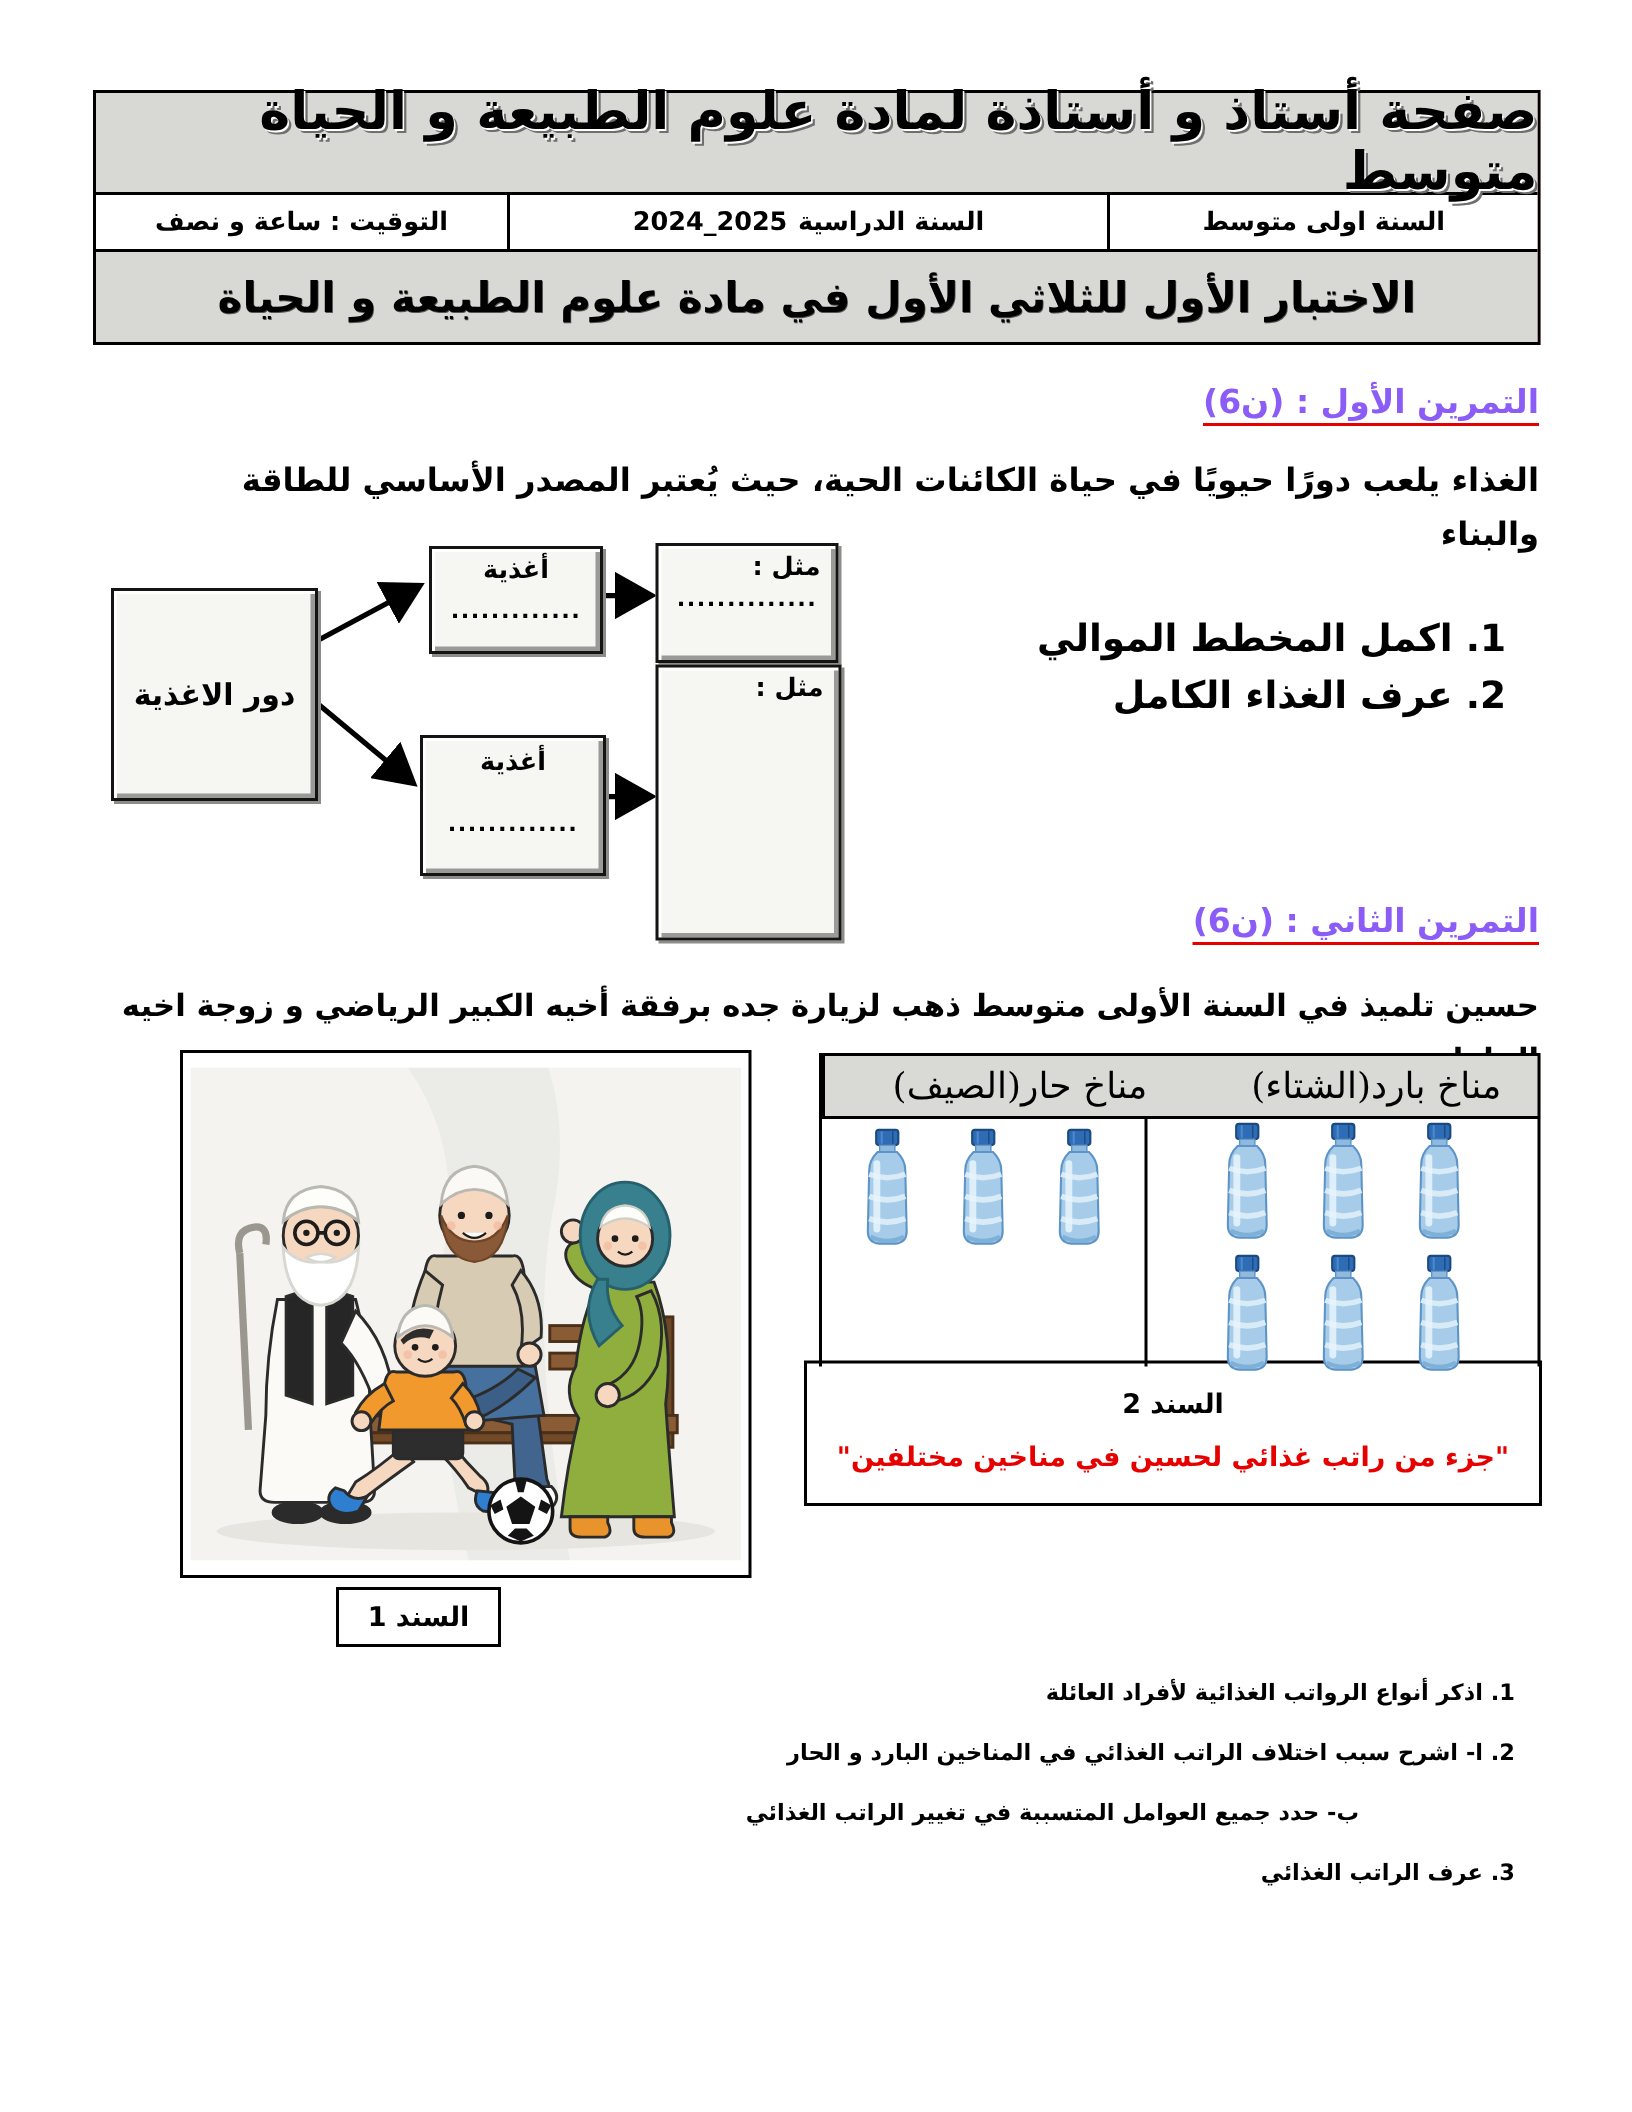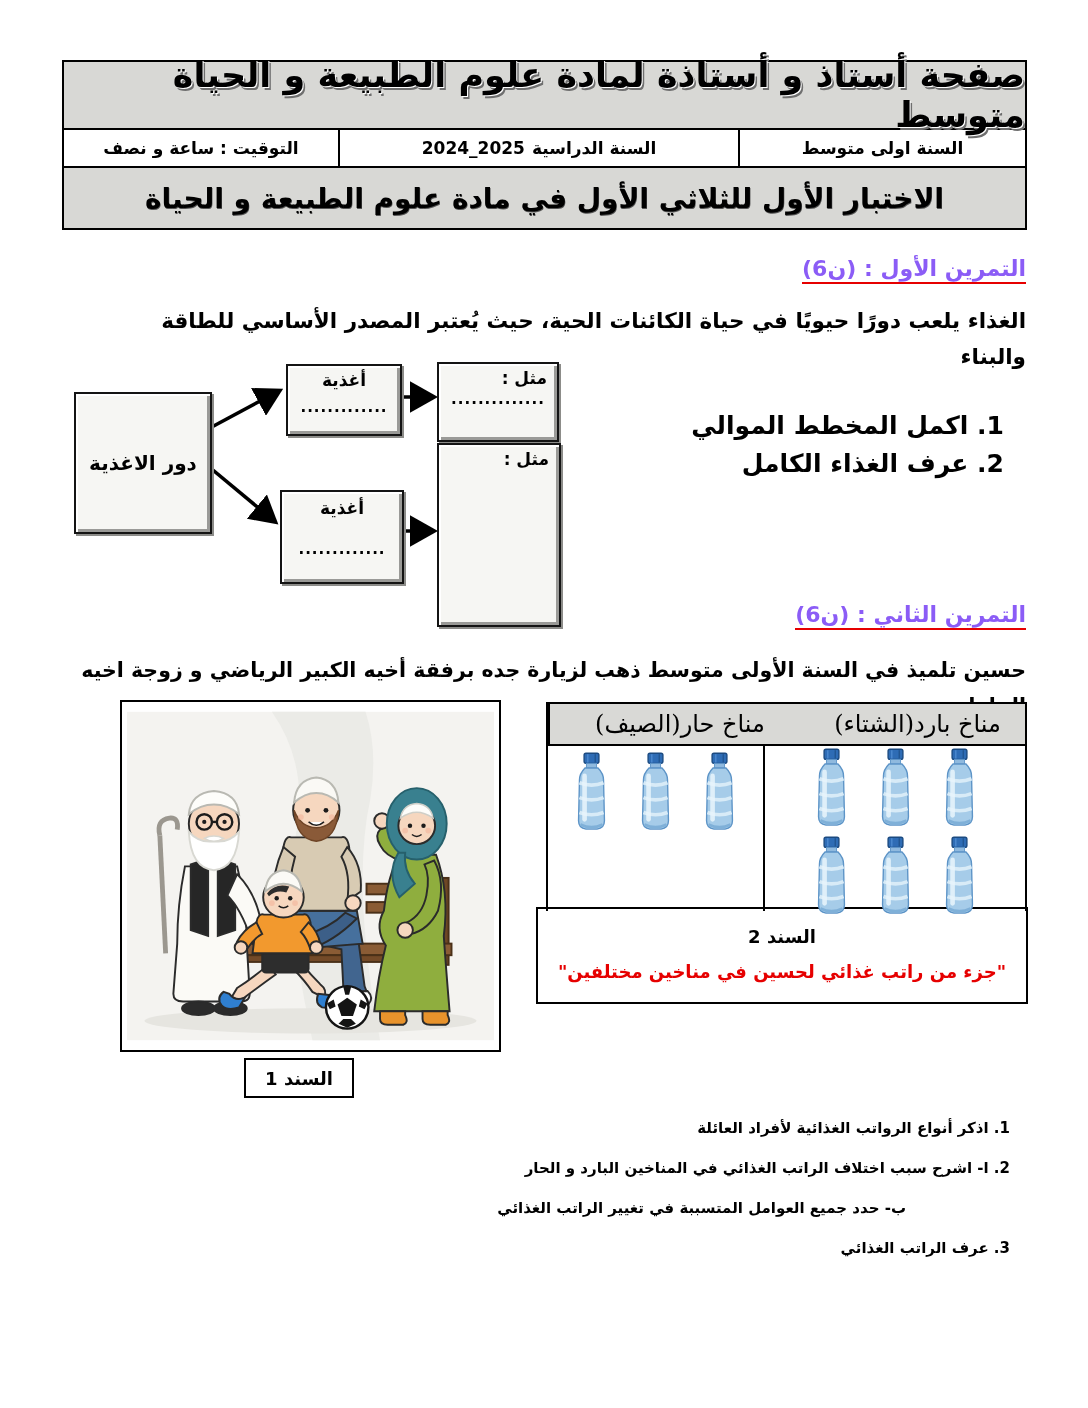--- a/index.html
+++ b/index.html
@@ -48,21 +48,21 @@
   .box-food2 .dots{margin-top:22px;}
   .box-ex2{left:375px; top:91px; width:120px; height:176px; padding-top:4px;}
   .red-list{color:#e60000; font-size:14.5px; font-weight:bold; line-height:21px; margin-top:6px; padding:0 4px;}
   .arrows{position:absolute; left:0; top:0; pointer-events:none;}
   
   .supports{position:absolute; left:62px; top:692px; width:965px; height:430px;}
   .photo-frame{position:absolute; left:58px; top:8px; width:381px; height:352px; border:2px solid #000; background:#fff; padding:5px; box-sizing:border-box;}
   .photo-frame svg{width:100%; height:100%; display:block;}
   .support-label{border:2px solid #000; background:#fff; font-size:18px; font-weight:bold;
     display:flex; align-items:center; justify-content:center;}
-  .s1-label{position:absolute; left:182px; top:366px; width:106px; height:36px; direction:ltr;}
+  .s1-label{position:absolute; left:162px; top:366px; width:106px; height:36px; direction:ltr;}
   .climate-table{position:absolute; left:484px; top:10px; width:481px; z-index:3;}
   .ct-header{display:flex; height:40px; border:2px solid #000; background:#d9d9d6; font-size:24px; font-weight:500;
     font-family:"DejaVu Serif","DejaVu Sans",serif;}
   .ct-h-cell{display:flex; align-items:center; justify-content:center;}
   .ct-h-hot{width:260px; border-left:2px solid #000;}
   .ct-h-cold{flex:1;}
   .ct-body{display:flex; height:165px; border-left:2px solid #000; border-right:2px solid #000; overflow:visible;}
   .ct-b-hot{width:260px; border-left:2px solid #000; padding-top:2px;}
   .ct-b-cold{flex:1; padding-top:6px;}
   .bottle-row{display:flex; justify-content:center; gap:27px;}

